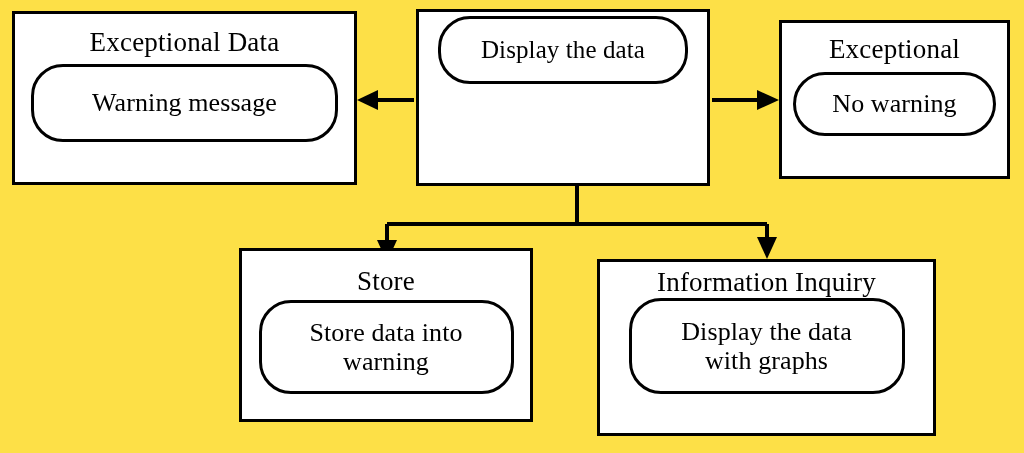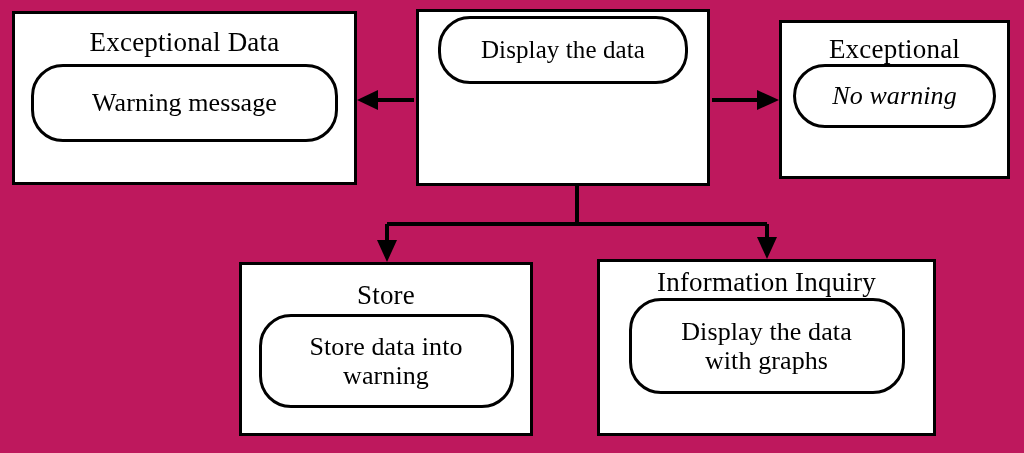--- a/index.html
+++ b/index.html
@@ -4,21 +4,21 @@
 <style>
   html, body {
     margin: 0;
     padding: 0;
     background: #ffffff;
   }
   #canvas {
     position: relative;
     width: 1024px;
     height: 453px;
-    background: #be185d;
+    background: #fde047;
     font-family: "Liberation Serif", "DejaVu Serif", serif;
     overflow: hidden;
   }
   svg.edges {
     position: absolute;
     left: 0;
     top: 0;
     width: 1024px;
     height: 453px;
     pointer-events: none;
@@ -61,23 +61,23 @@
   #node-exceptional  { left: 12px;  top: 11px;  width: 345px; height: 174px; }
   #node-exceptional .node-title { margin-top: 14px; }
   #node-exceptional .inner-pill { margin-top: 7px; width: 307px; height: 78px; }
 
   #node-measurement  { left: 416px; top: 9px;   width: 294px; height: 177px; }
   #node-measurement .node-title { margin-top: 8px; }
   #node-measurement .inner-pill { margin-top: 4px; width: 250px; height: 68px; font-size: 25px; }
 
   #node-normal       { left: 779px; top: 20px;  width: 231px; height: 159px; }
   #node-normal .node-title { margin-top: 12px; }
-  #node-normal .inner-pill { width: 203px; height: 64px; font-style: italic; }
+  #node-normal .inner-pill { margin-top: 8px; width: 203px; height: 64px; }
 
-  #node-store        { left: 239px; top: 262px; width: 294px; height: 174px; }
+  #node-store        { left: 239px; top: 248px; width: 294px; height: 174px; }
   #node-store .node-title { margin-top: 16px; }
   #node-store .inner-pill { margin-top: 4px; width: 255px; height: 94px; }
 
   #node-inquiry      { left: 597px; top: 259px; width: 339px; height: 177px; }
   #node-inquiry .node-title { margin-top: 6px; }
   #node-inquiry .inner-pill { margin-top: 1px; width: 276px; height: 96px; }
 </style>
 </head>
 <body>
 

